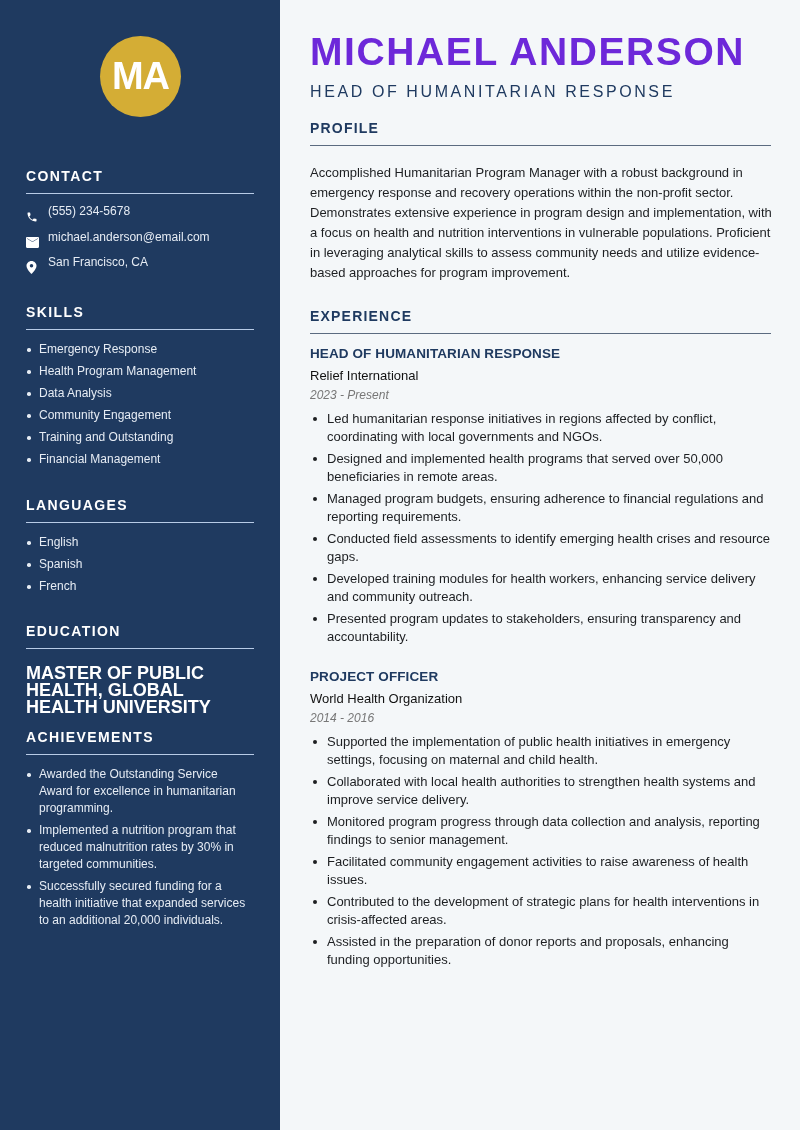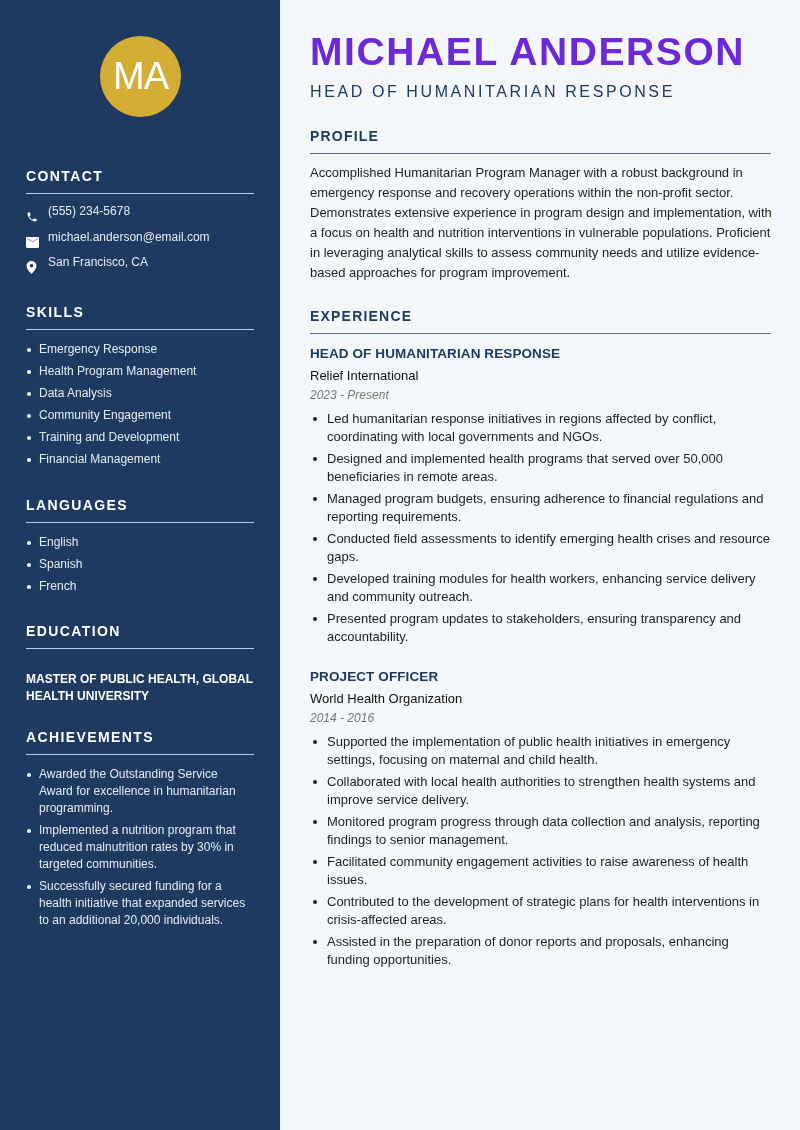--- a/index.html
+++ b/index.html
@@ -14,21 +14,21 @@
     width: 280px; height: 1130px;
     background: #1f3a60;
     color: #ffffff;
     padding: 0 26px;
   }
   .avatar {
     position: absolute; left: 100px; top: 36px;
     width: 81px; height: 81px; border-radius: 50%;
     background: #d4ad35;
     display: flex; align-items: center; justify-content: center;
-    font-weight: normal; font-size: 38px; color: #fff; letter-spacing: -1px;
+    font-weight: bold; font-size: 38px; color: #fff; letter-spacing: -1px;
   }
   .side-section { position: absolute; left: 26px; width: 228px; }
   .side-heading {
     font-weight: bold; font-size: 14px; letter-spacing: 1.4px;
     color: #fff; padding-bottom: 9px;
     border-bottom: 1.5px solid #b8cbe6;
   }
   .contact-list { list-style: none; margin-top: 10px; }
   .contact-list li {
     display: flex; height: 25.5px;
@@ -39,21 +39,21 @@
   .side-list li {
     position: relative; padding-left: 13px;
     font-size: 12px; line-height: 17px; color: #e6ecf4;
     margin-bottom: 5px;
   }
   .side-list li::before {
     content: ""; position: absolute; left: 1px; top: 7px;
     width: 3.5px; height: 3.5px; border-radius: 50%; background: #e6ecf4;
   }
   .edu-text {
-    margin-top: 22px; font-weight: bold; font-size: 12px;
+    margin-top: 16px; font-weight: bold; font-size: 18px;
     line-height: 17px; color: #fff;
   }
 
   .main { position: absolute; left: 310px; top: 0; width: 461px; }
   .name {
     position: absolute; top: 30px; left: 0;
     font-weight: bold; font-size: 39px; letter-spacing: 1.6px;
     color: #6d28d9; white-space: nowrap;
   }
   .title {
@@ -123,21 +123,21 @@
     </ul>
   </section>
 
   <section class="side-section" style="top:304px">
     <div class="side-heading">SKILLS</div>
     <ul class="side-list">
       <li>Emergency Response</li>
       <li>Health Program Management</li>
       <li>Data Analysis</li>
       <li>Community Engagement</li>
-      <li>Training and Development</li>
+      <li>Training and Outstanding</li>
       <li>Financial Management</li>
     </ul>
   </section>
 
   <section class="side-section" style="top:497px">
     <div class="side-heading">LANGUAGES</div>
     <ul class="side-list">
       <li>English</li>
       <li>Spanish</li>
       <li>French</li>
@@ -156,21 +156,21 @@
       <li>Implemented a nutrition program that reduced malnutrition rates by 30% in targeted communities.</li>
       <li>Successfully secured funding for a health initiative that expanded services to an additional 20,000 individuals.</li>
     </ul>
   </section>
 </aside>
 
 <main class="main">
   <h1 class="name">MICHAEL ANDERSON</h1>
   <div class="title">HEAD OF HUMANITARIAN RESPONSE</div>
 
-  <div class="main-heading" style="top:128px">PROFILE</div>
+  <div class="main-heading" style="top:120px">PROFILE</div>
   <p class="profile">Accomplished Humanitarian Program Manager with a robust background in emergency response and recovery operations within the non-profit sector. Demonstrates extensive experience in program design and implementation, with a focus on health and nutrition interventions in vulnerable populations. Proficient in leveraging analytical skills to assess community needs and utilize evidence-based approaches for program improvement.</p>
 
   <div class="main-heading" style="top:308px">EXPERIENCE</div>
 
   <div class="job" style="top:346px">
     <div class="job-title">HEAD OF HUMANITARIAN RESPONSE</div>
     <div class="job-company">Relief International</div>
     <div class="job-dates">2023 - Present</div>
     <ul class="bullets">
       <li>Led humanitarian response initiatives in regions affected by conflict, coordinating with local governments and NGOs.</li>

